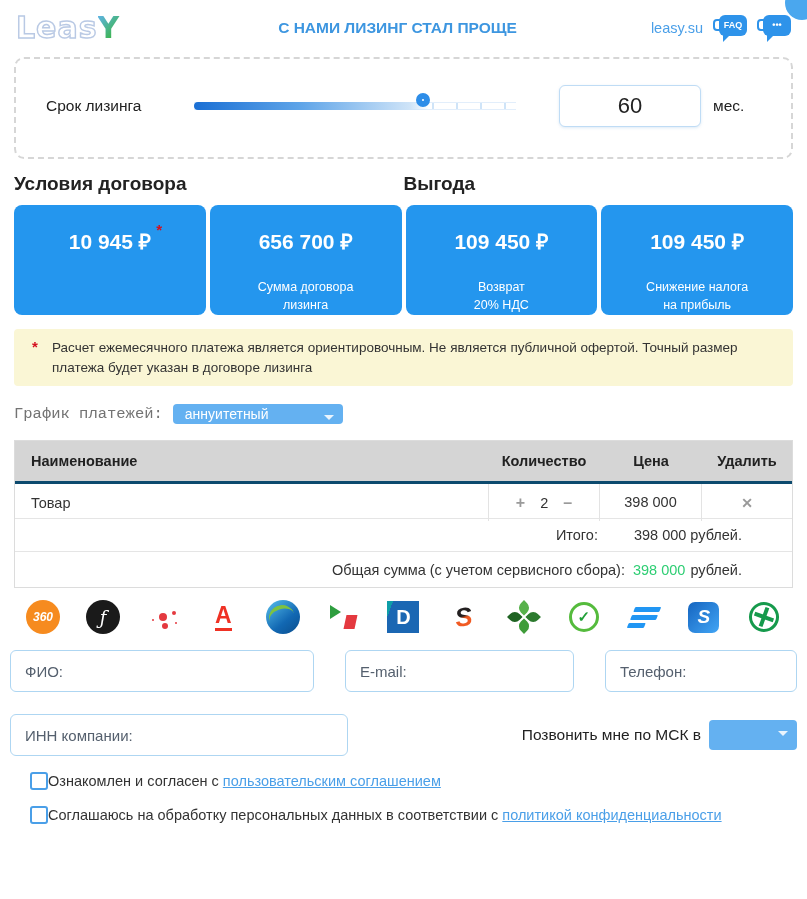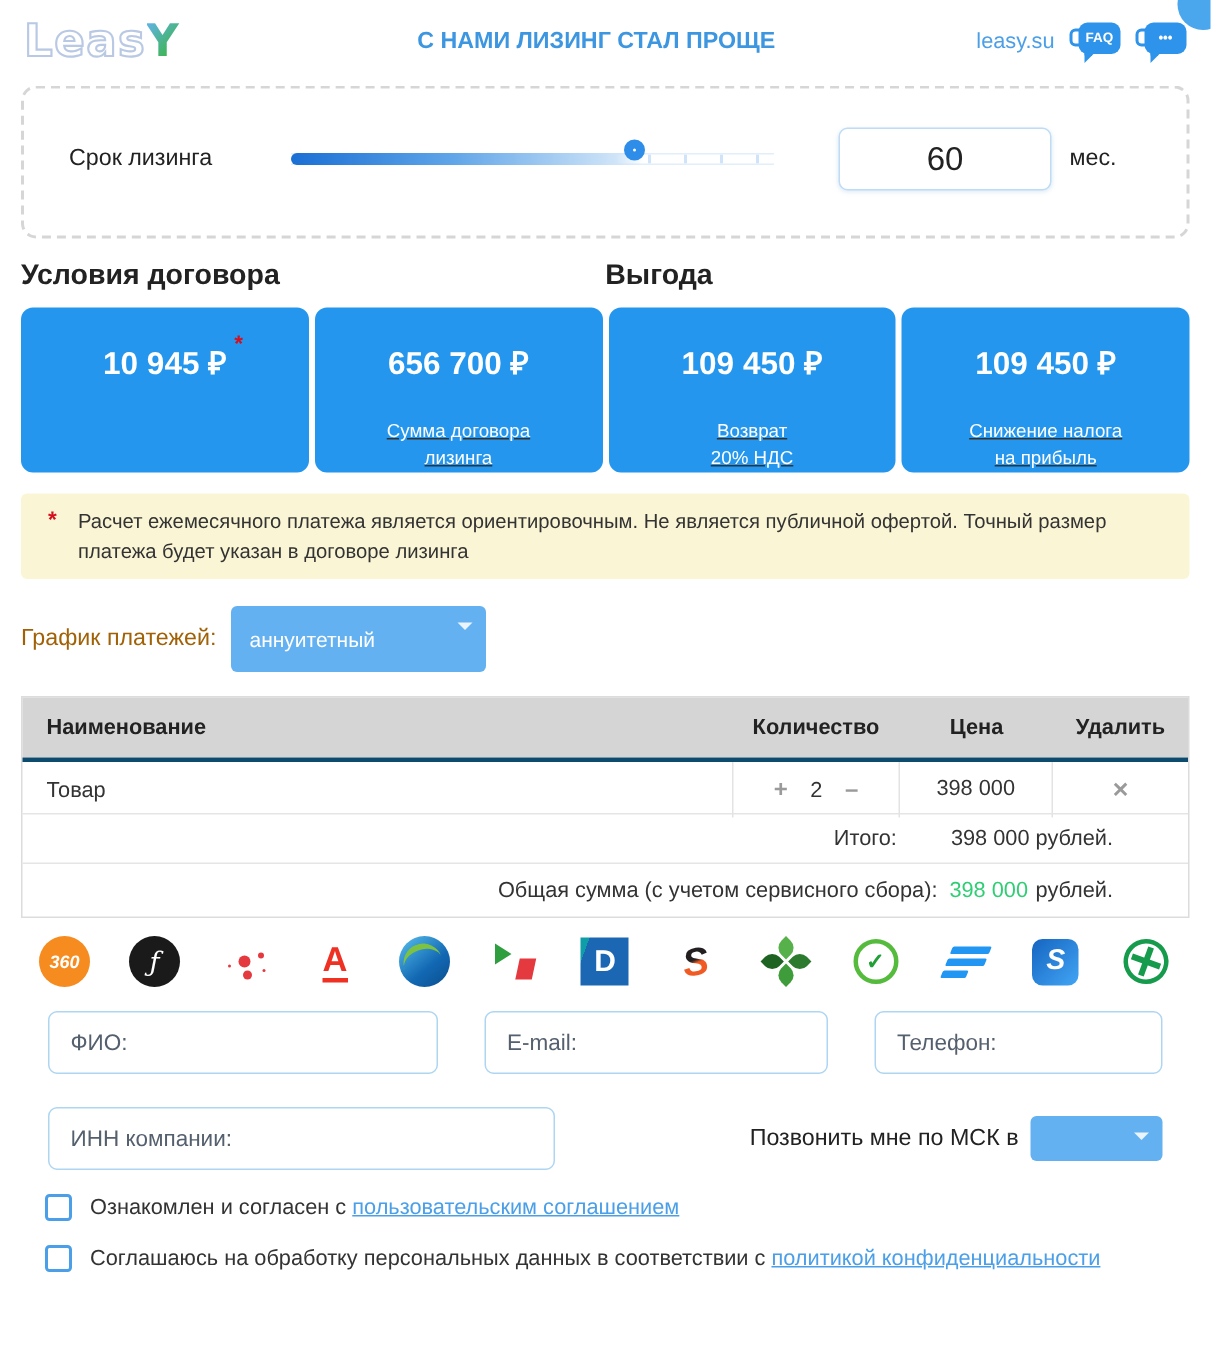--- a/index.html
+++ b/index.html
@@ -45,35 +45,35 @@
   .fill-60 { width:73%; }
   .handle-60 { left:calc(73% - 13px); }
   .slider-input { margin-left:auto; width:142px; height:42px; border:1px solid #bfdcf5;
                   border-radius:6px; box-shadow:0 1px 3px rgba(120,170,220,.25);
                   text-align:center; font-size:22px; color:#222; font-family:inherit; }
   .slider-unit { width:48px; margin-left:12px; font-size:15.5px; color:#222; }
   
   .section-heads { display:flex; margin:14px 14px 4px; }
   .section-heads div { flex:1; text-align:left; font-size:19px; font-weight:600; color:#222; }
   
-  .cards { display:flex; gap:4px; margin:10px 14px;text-decoration:underline; }
+  .cards { display:flex; gap:4px; margin:10px 14px; }
   .card { flex:1; height:110px; background:#2496ee; border-radius:8px; color:#fff;
           text-align:center; padding-top:22px; cursor:default; }
   .card-value { font-size:21px; font-weight:600; position:relative; display:inline-block; }
   .card-ast { color:#d40f1e; font-size:15px; position:absolute; top:-6px; right:-11px; font-weight:bold; }
   .card-label { margin-top:24px; font-size:12.5px; line-height:1.4; }
   
   .disclaimer { margin:14px 14px; background:#faf6d5; border-radius:4px; position:relative;
                 padding:9px 30px 9px 38px; font-size:13.5px; line-height:1.45; color:#333; }
   .disc-ast { position:absolute; left:18px; top:7px; color:#d40f1e; font-weight:bold; font-size:15px; }
   
   .schedule-row { display:flex; align-items:center; margin:18px 14px 16px; }
-  .schedule-label { font-size:15.5px; color:#a16207; margin-right:10px; }
+  .schedule-label { font-size:15.5px; color:#737373; margin-right:10px;font-family:Liberation Mono, monospace; }
   .select-blue { position:relative; background:#64b1f1; color:#fff; border-radius:4px;
-                 height:44px; display:flex; align-items:center; padding:0 26px 0 12px;
+                 height:20px; display:flex; align-items:center; padding:0 26px 0 12px;
                  font-size:14px; cursor:pointer; }
   .select-blue .arrow { position:absolute; right:9px; top:11px; border:5px solid transparent;
                  border-top-color:#e9f4fd; border-bottom-width:0; }
   .schedule-select { width:170px; }
   
   .goods-table { margin:0 14px; border:1px solid #dcdcdc; font-size:14.5px; }
   .t-grid { display:grid; grid-template-columns:1fr 112px 102px 90px; align-items:center; }
   .t-head { background:#d5d5d5; height:40px; font-weight:600; color:#222; }
   .t-head .c-name { padding-left:16px; }
   .c-center { text-align:center; }
@@ -129,32 +129,32 @@
   .lstripes i { height:5px; background:#2196f3; border-radius:1px; display:block; }
   .lstripes i:nth-child(1){ width:26px; } .lstripes i:nth-child(2){ width:26px; } .lstripes i:nth-child(3){ width:17px; }
   .lsblue { width:31px; height:31px; border-radius:7px; background:linear-gradient(135deg,#1565c0,#42a5f5);
             color:#fff; font-weight:bold; font-size:19px; font-style:italic;
             display:flex; align-items:center; justify-content:center; }
   .lcross { width:30px; height:30px; border-radius:50%; border:3px solid #169a4c; position:relative;
             transform:rotate(20deg); }
   .lcross::before { content:""; position:absolute; left:10px; top:2px; width:4px; height:20px; background:#169a4c; }
   .lcross::after  { content:""; position:absolute; left:2px; top:10px; width:20px; height:4px; background:#169a4c; }
   
-  .form-row { display:flex; gap:31px; margin:12px 32px 0; }
+  .form-row { display:flex; gap:31px; margin:12px 10px 0; }
   .form-input { height:42px; border:1px solid #aed6f2; border-radius:6px; padding:0 14px;
                 font-size:15px; color:#333; font-family:inherit; }
   .form-input::placeholder { color:#55606e; opacity:1; }
   .in-fio { width:338px; } .in-phone { width:192px; } .in-email { flex:1; }
   .in-inn { width:338px; }
   .row-inn { margin-top:22px; align-items:center; }
   .call-wrap { margin-left:auto; display:flex; align-items:center; gap:8px; }
   .call-label { font-size:15.5px; color:#222; }
   .call-select { width:88px; height:30px; }
   
-  .agree-row { display:flex; align-items:center; gap:12px; margin:16px 14px 0 30px; font-size:14.5px; }
+  .agree-row { display:flex; align-items:center; margin:16px 14px 0 30px; font-size:14.5px; }
   .checkbox { width:18px; height:18px; border:2px solid #4a9fe8; border-radius:3px;
               background:#fff; cursor:pointer; flex:none; }
   .agree-link { color:#4a9fe8; text-decoration:underline; cursor:pointer; }
 </style>
 </head>
 <body>
 
 <div class="corner-blob"></div>
 
 <div class="header">

